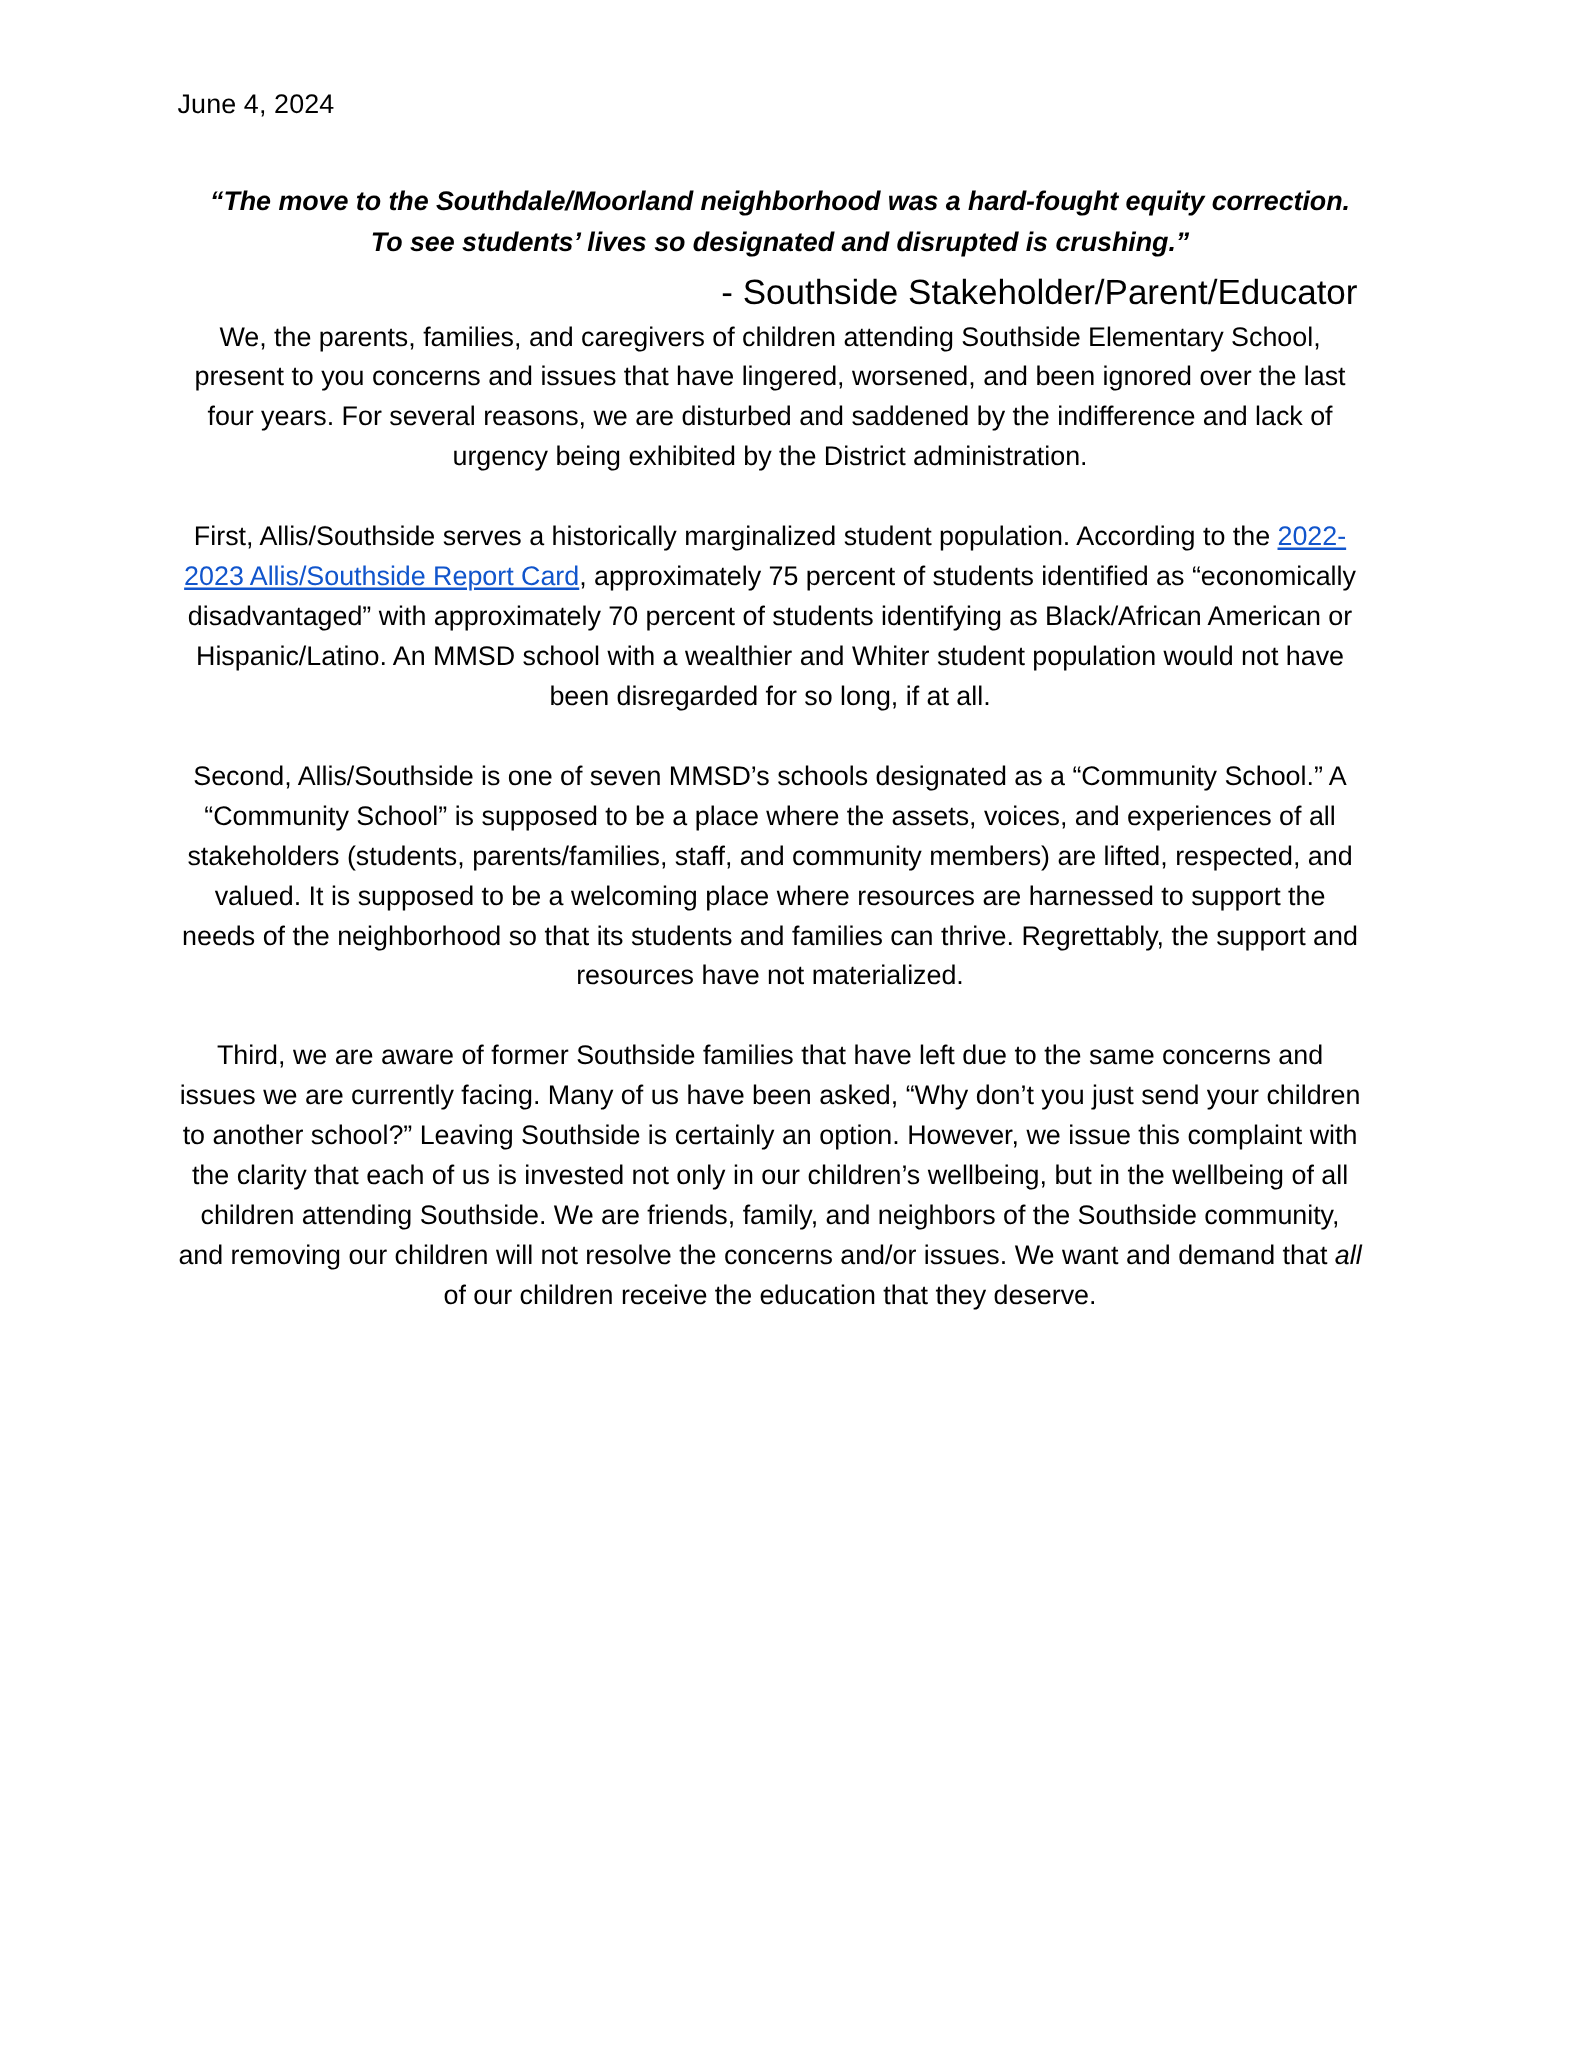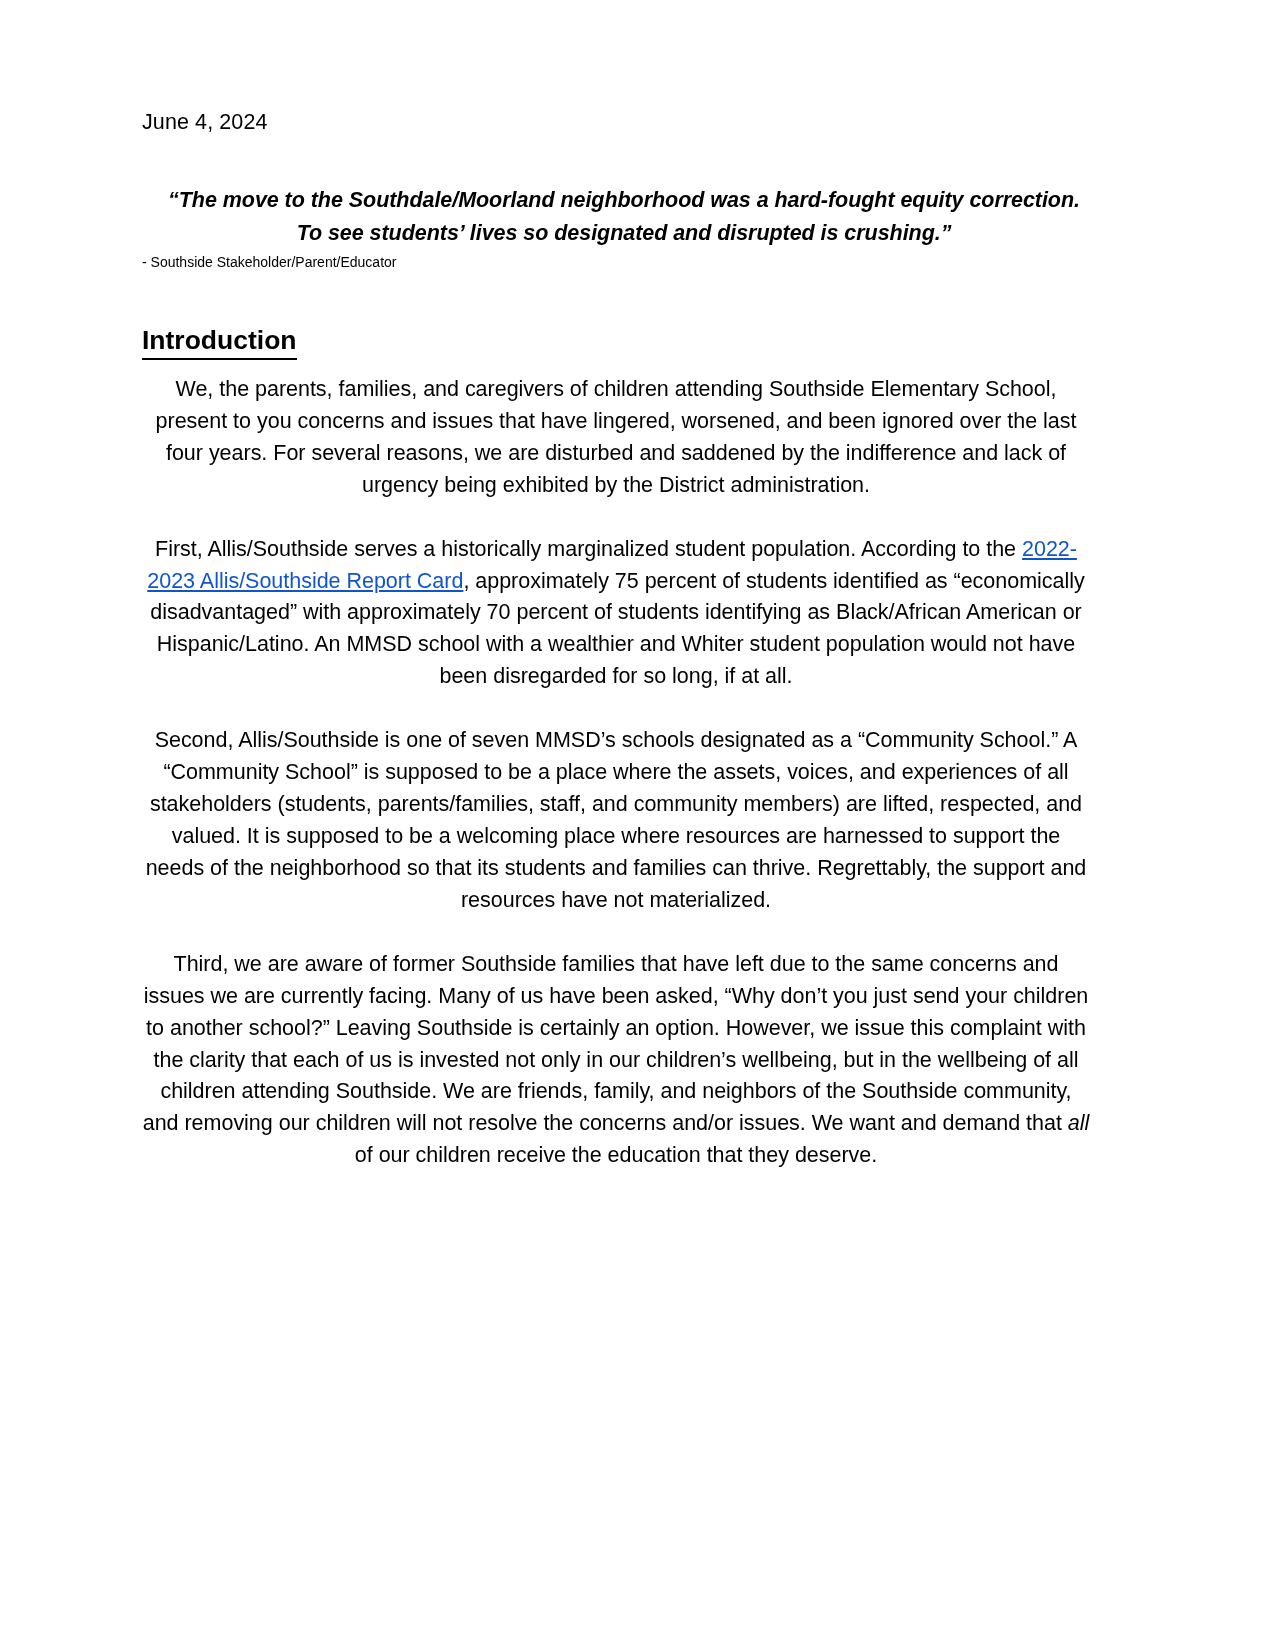--- a/index.html
+++ b/index.html
@@ -10,42 +10,43 @@
   body {
     font-family: "Liberation Sans", sans-serif;
     color: #000000;
   }
   .page {
     position: relative;
     width: 1265px;
     height: 1638px;
     background: #ffffff;
     box-sizing: border-box;
-    padding: 107px 175px 0 142px;
+    padding: 68px 175px 0 142px;
     overflow: hidden;
   }
   .date-line {
     font-size: 21.5px;
     line-height: 1.45;
     margin: 0 0 46px 0;
     letter-spacing: 0.1px;
   }
   .pullquote {
     font-size: 21.5px;
     font-weight: bold;
     font-style: italic;
     line-height: 1.52;
     text-align: center;
     margin: 0 0 0 0;
     padding: 0 6px 0 22px;
     letter-spacing: -0.05px;
   }
   .attribution {
-    font-size: 14px;
+    font-size: 28px;
     line-height: 1.5;
+    text-align: right;
     margin: 2px 0 0 0;
     padding-right: 4px;
   }
   .section-heading {
     font-size: 26.5px;
     font-weight: bold;
     line-height: 1.3;
     margin: 50px 0 14px 0;
     display: inline-block;
     border-bottom: 2.4px solid #000;
@@ -82,23 +83,20 @@
 <body>
 
 <div class="page">
 
   <div class="date-line">June 4, 2024</div>
 
   <div class="pullquote">“The move to the Southdale/Moorland neighborhood was a hard-fought equity correction. To see students’ lives so designated and disrupted is crushing.”</div>
 
   <div class="attribution">- Southside Stakeholder/Parent/Educator</div>
 
-  <div class="heading-wrap">
-    <h2 class="section-heading">Introduction</h2>
-  </div>
 
   <p class="body-par">We, the parents, families, and caregivers of children attending Southside Elementary School, present to you concerns and issues that have lingered, worsened, and been ignored over the last four years. For several reasons, we are disturbed and saddened by the indifference and lack of urgency being exhibited by the District administration.</p>
 
   <p class="body-par"><span>First, Allis/Southside serves a historically marginalized student population. According to the </span><a class="doc-link" href="#">2022-2023 Allis/Southside Report Card</a><span>, approximately 75 percent of students identified as “economically disadvantaged” with approximately 70 percent of students identifying as Black/African American or Hispanic/Latino. An MMSD school with a wealthier and Whiter student population would not have been disregarded for so long, if at all.</span></p>
 
   <p class="body-par">Second, Allis/Southside is one of seven MMSD’s schools designated as a “Community School.” A “Community School” is supposed to be a place where the assets, voices, and experiences of all stakeholders (students, parents/families, staff, and community members) are lifted, respected, and valued. It is supposed to be a welcoming place where resources are harnessed to support the needs of the neighborhood so that its students and families can thrive. Regrettably, the support and resources have not materialized.</p>
 
   <p class="body-par"><span>Third, we are aware of former Southside families that have left due to the same concerns and issues we are currently facing. Many of us have been asked, “Why don’t you just send your children to another school?” Leaving Southside is certainly an option. However, we issue this complaint with the clarity that each of us is invested not only in our children’s wellbeing, but in the wellbeing of all children attending Southside. We are friends, family, and neighbors of the Southside community, and removing our children will not resolve the concerns and/or issues. We want and demand that </span><em class="ital">all</em><span> of our children receive the education that they deserve.</span></p>
 
 

